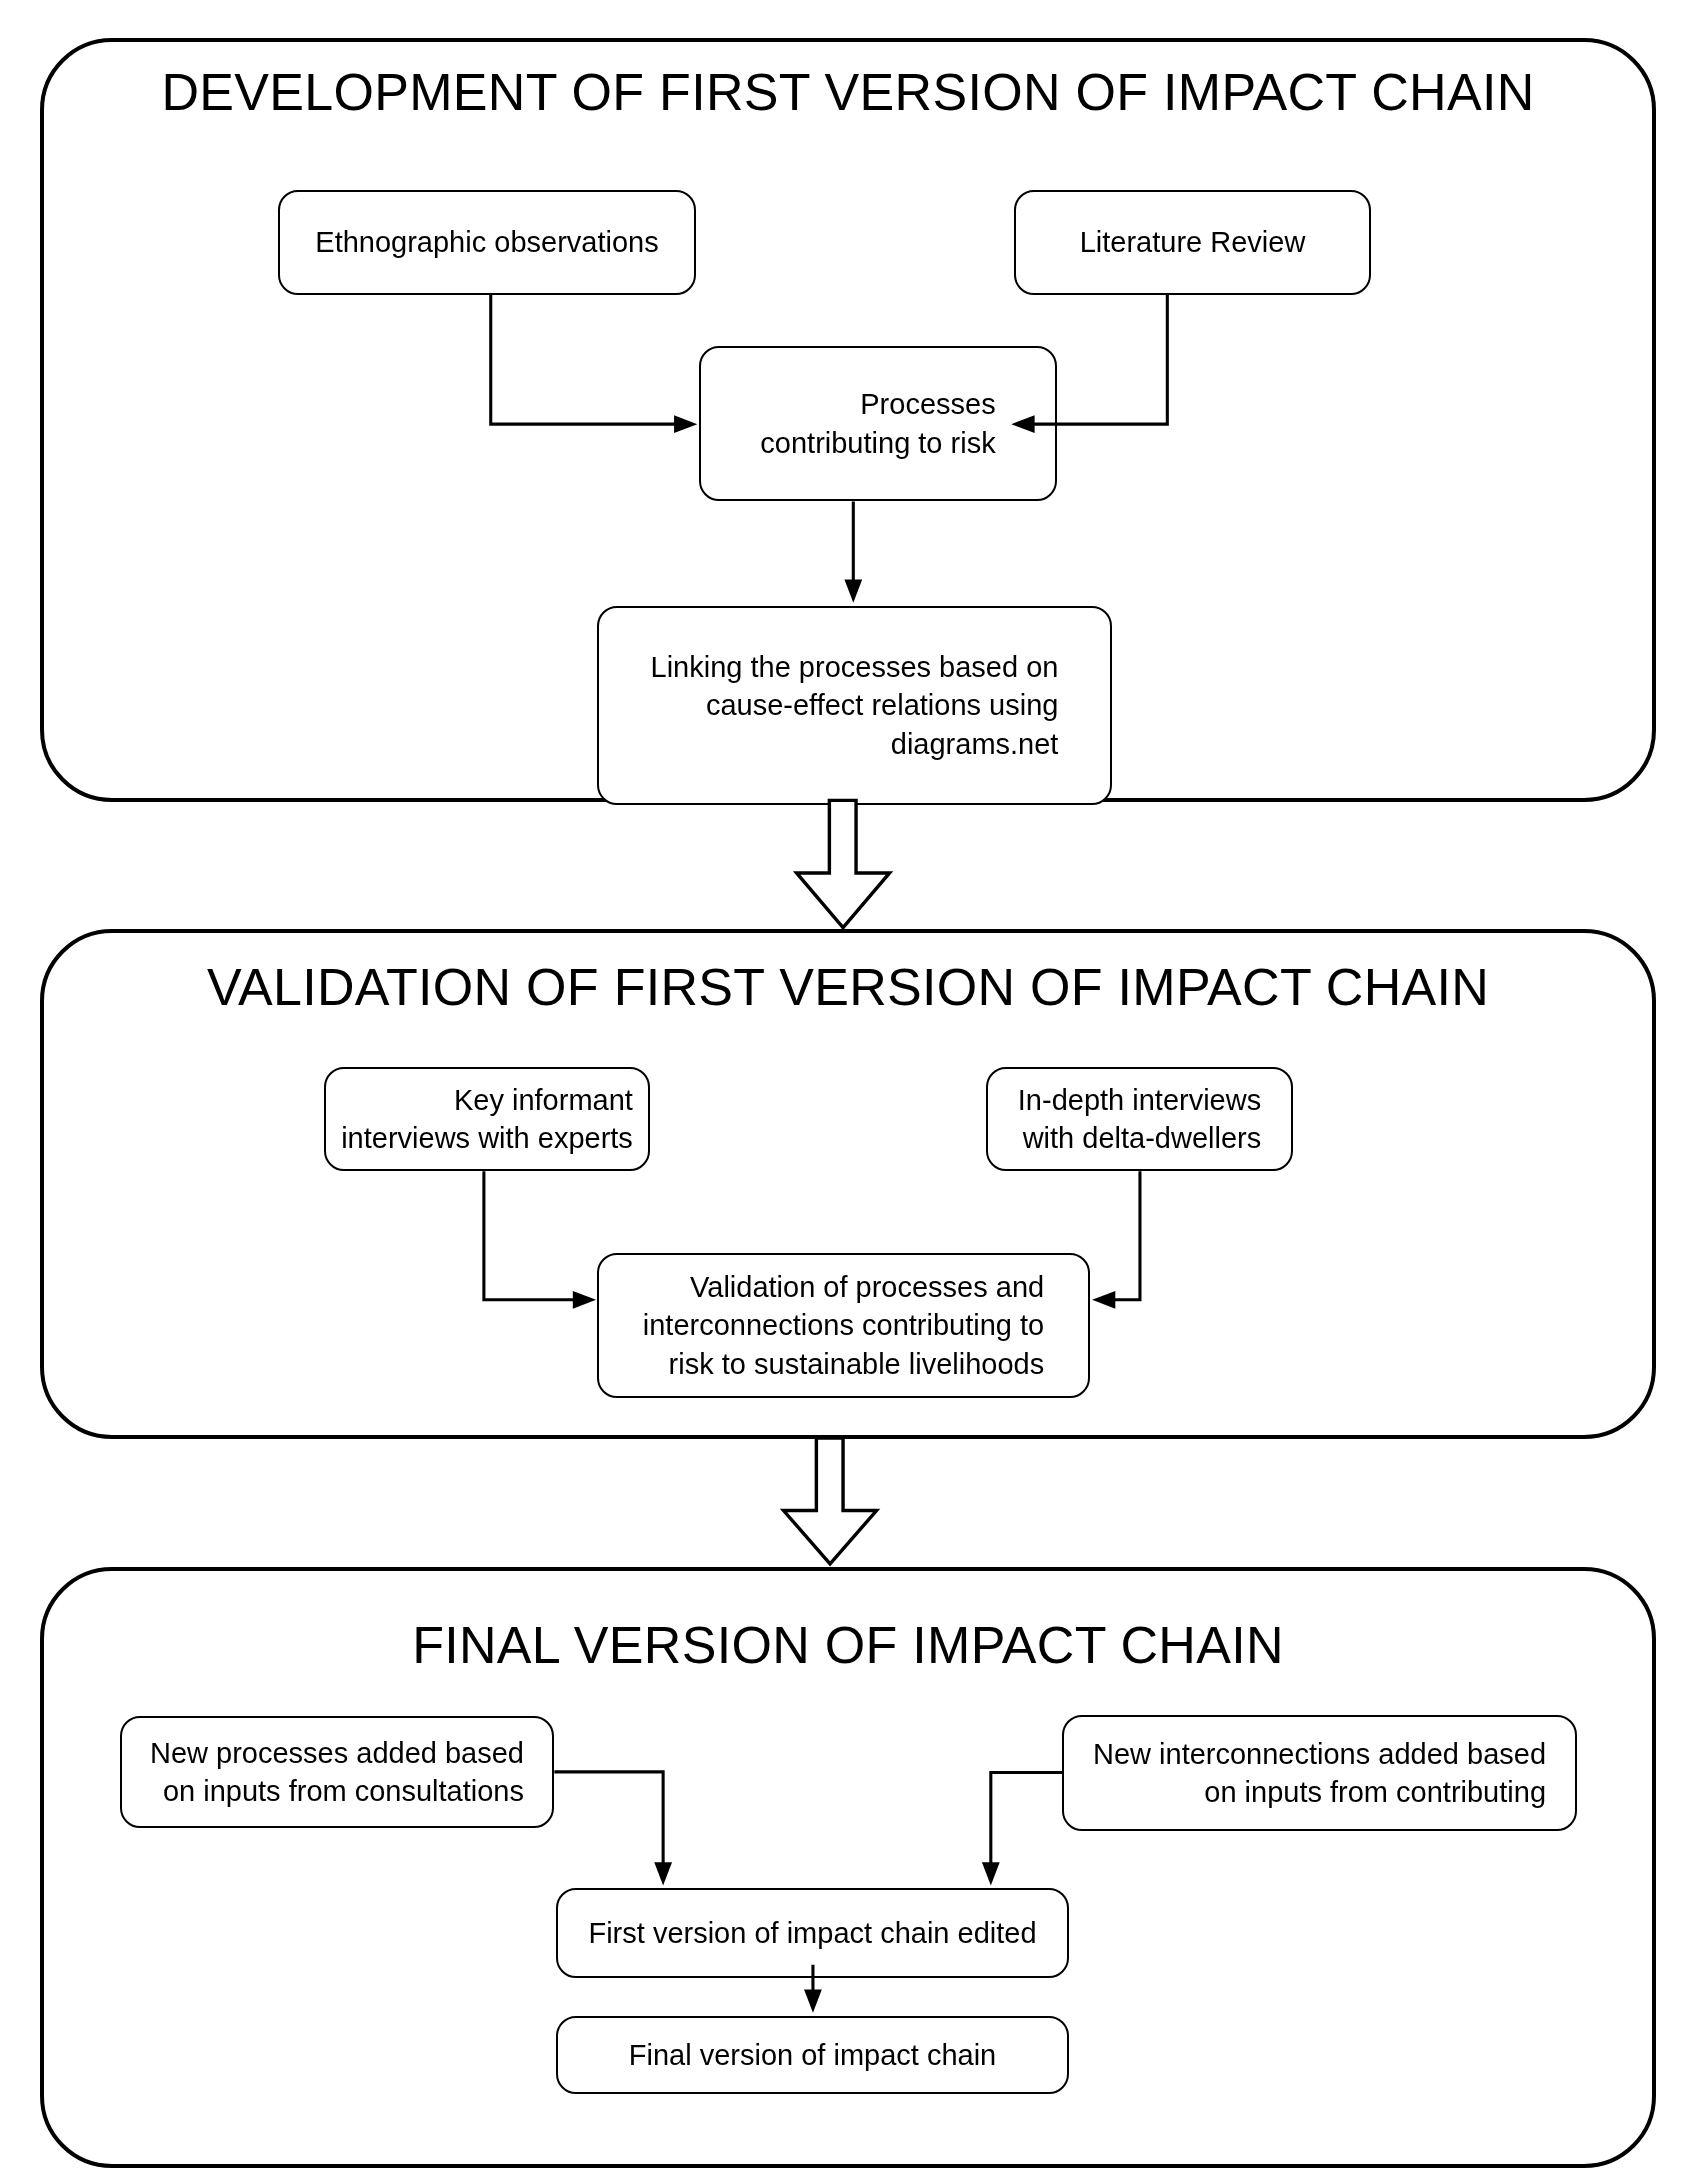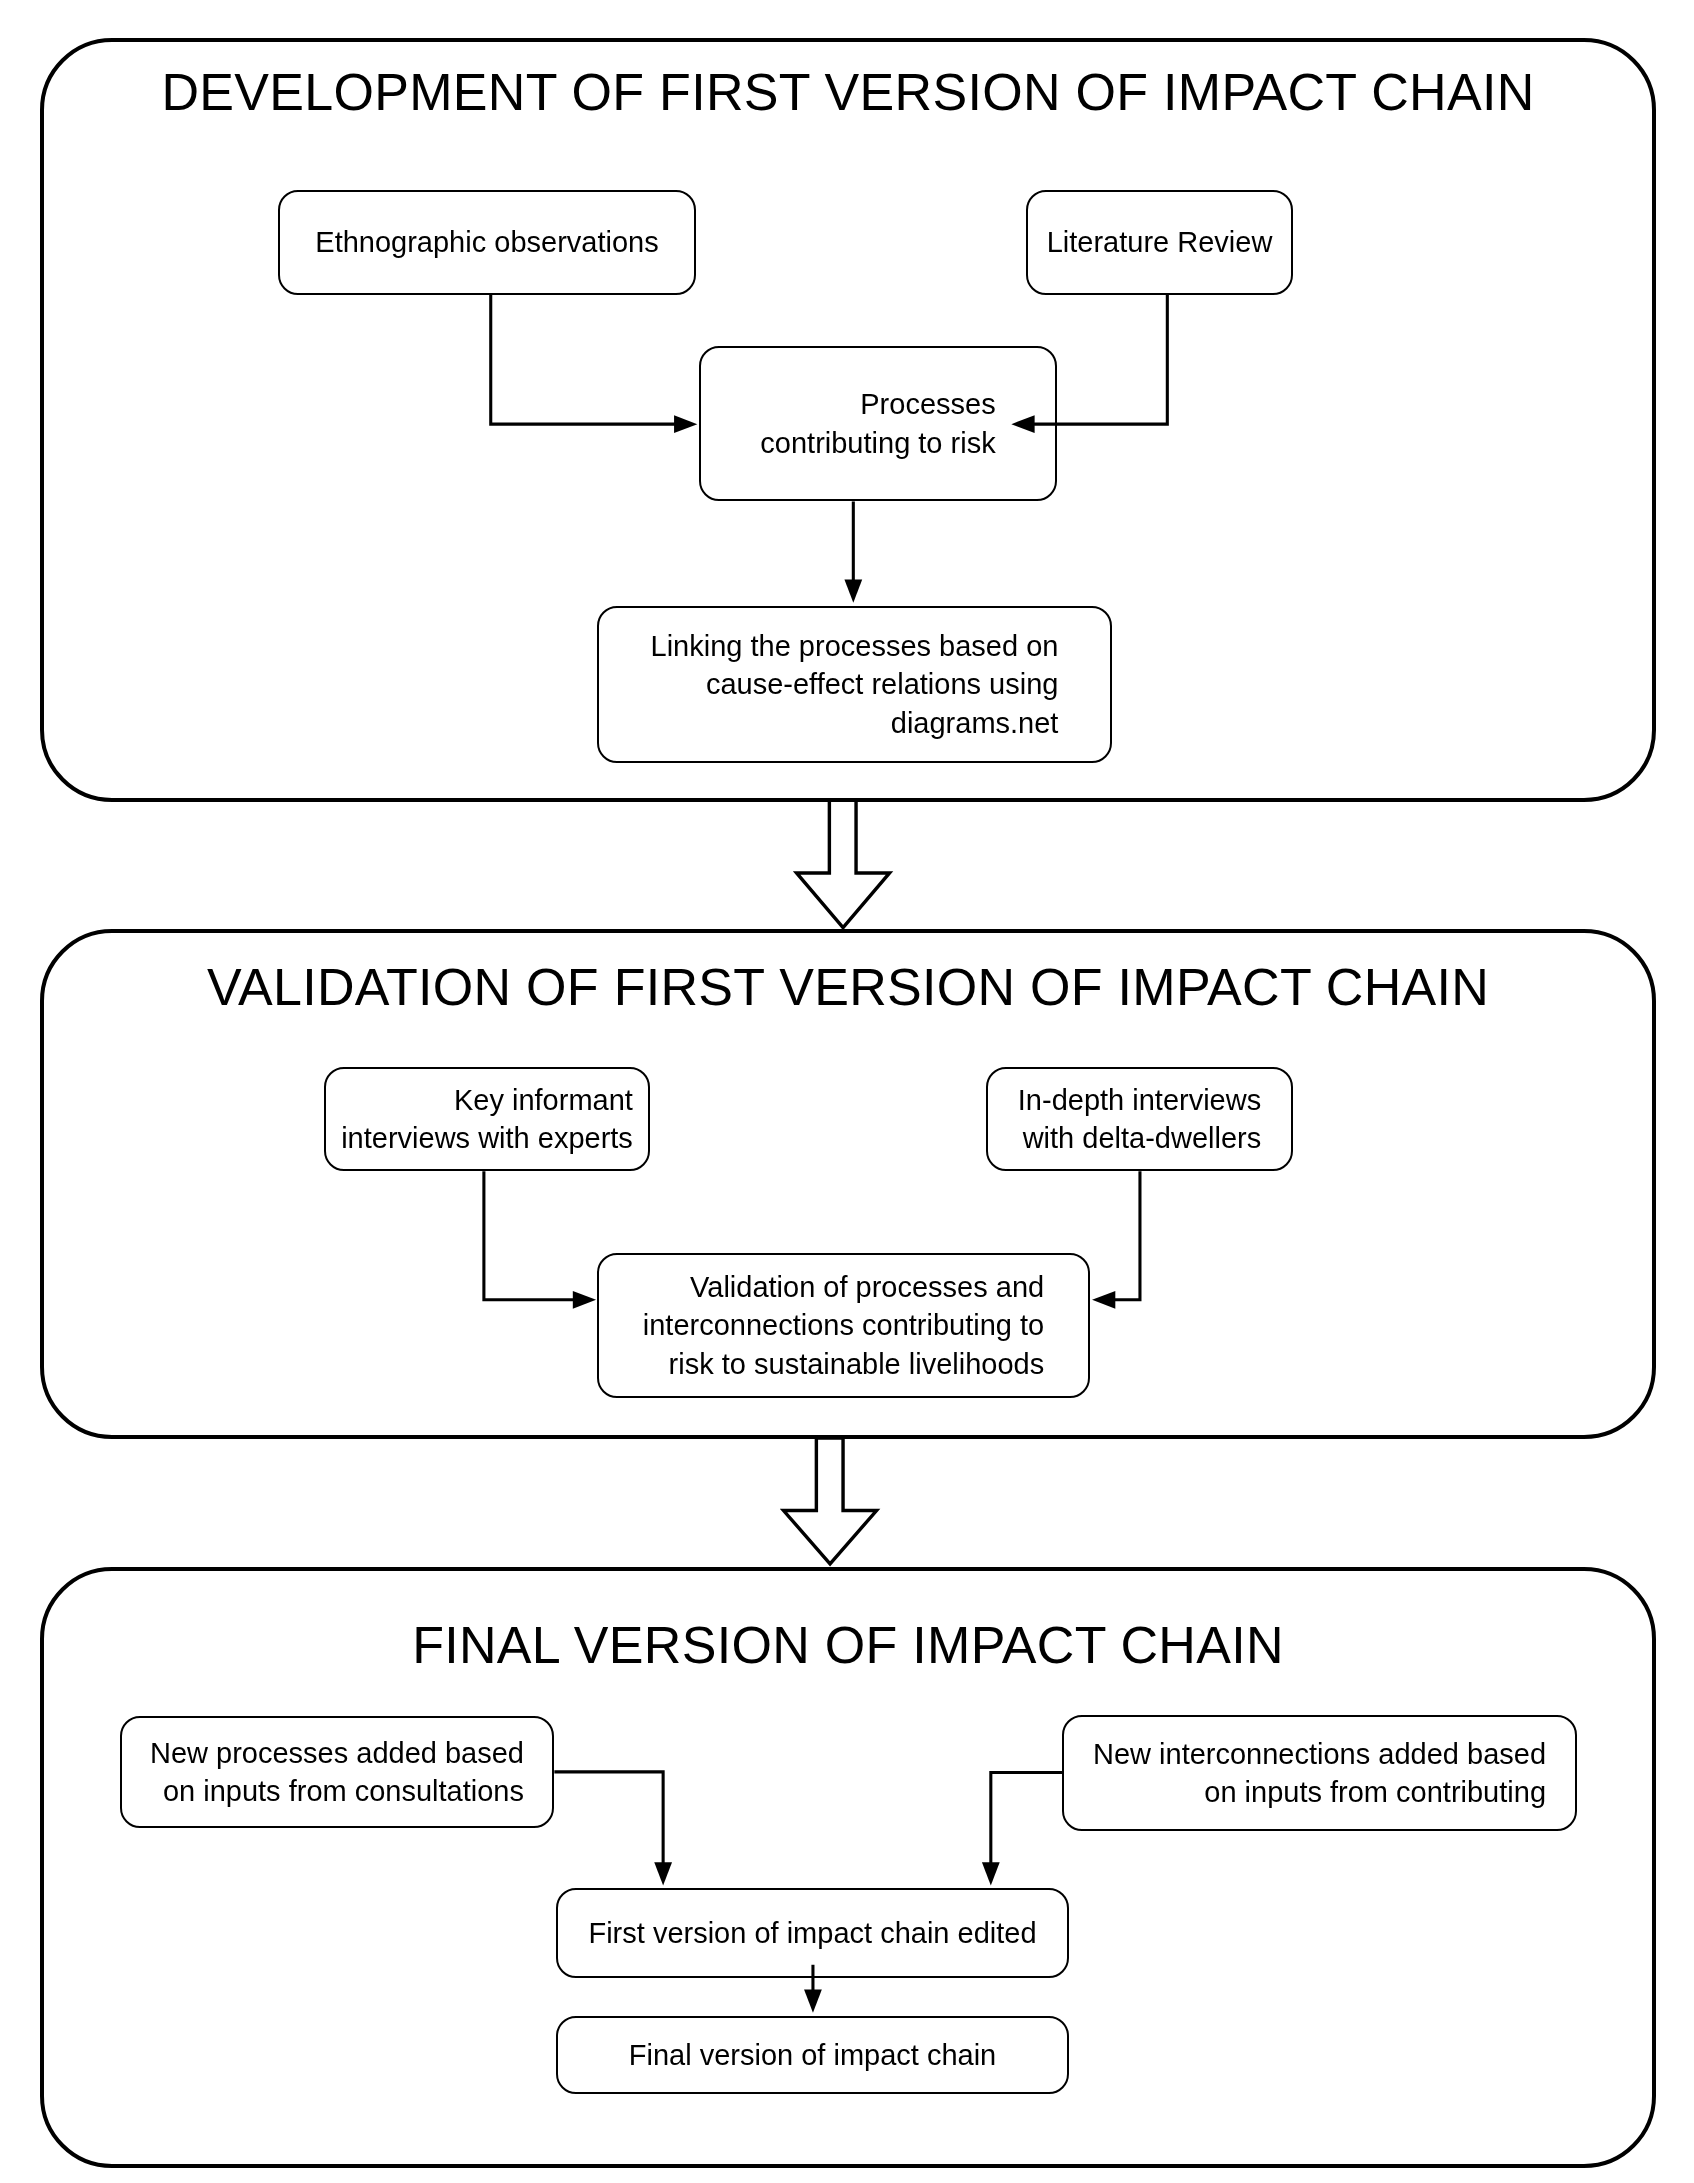--- a/index.html
+++ b/index.html
@@ -33,23 +33,23 @@
   }
   #sec-development { left:40px; top:38px;   width:1616px; height:764px; }
   #sec-validation  { left:40px; top:929px; width:1616px; height:510px;  }
   #sec-final       { left:40px; top:1567px; width:1616px; height:601px;  }
 
   #title-development { top:66px;   }
   #title-validation  { top:961px; }
   #title-final       { top:1619px; }
 
   #node-ethno    { left:278px;  top:190px;  width:418px; height:105px; }
-  #node-lit      { left:1014px; top:190px;  width:267px; height:105px;margin-left:12px; }
+  #node-lit      { left:1014px; top:190px;  width:357px; height:105px; }
   #node-proc     { left:699px; top:346px;  width:358px; height:155px; }
-  #node-link     { left:597px;  top:606px;  width:515px; height:157px; }
+  #node-link     { left:597px;  top:606px;  width:515px; height:199px; }
   #node-key      { left:324px;  top:1067px; width:326px; height:104px; }
   #node-indepth  { left:986px; top:1067px; width:307px; height:104px; }
   #node-valid    { left:597px;  top:1225px; width:493px; height:145px;margin-top:28px; }
   #node-newproc  { left:120px;  top:1716px; width:434px; height:112px; }
   #node-newinter { left:1062px; top:1715px; width:515px; height:116px; }
   #node-first    { left:556px;  top:1888px; width:513px; height:90px; }
   #node-final    { left:556px;  top:2016px; width:513px; height:78px; }
 
   svg.overlay { position:absolute; left:0; top:0; pointer-events:none; }
   .conn { fill:none; stroke:var(--ink,#000); stroke-width:4.5px; }

